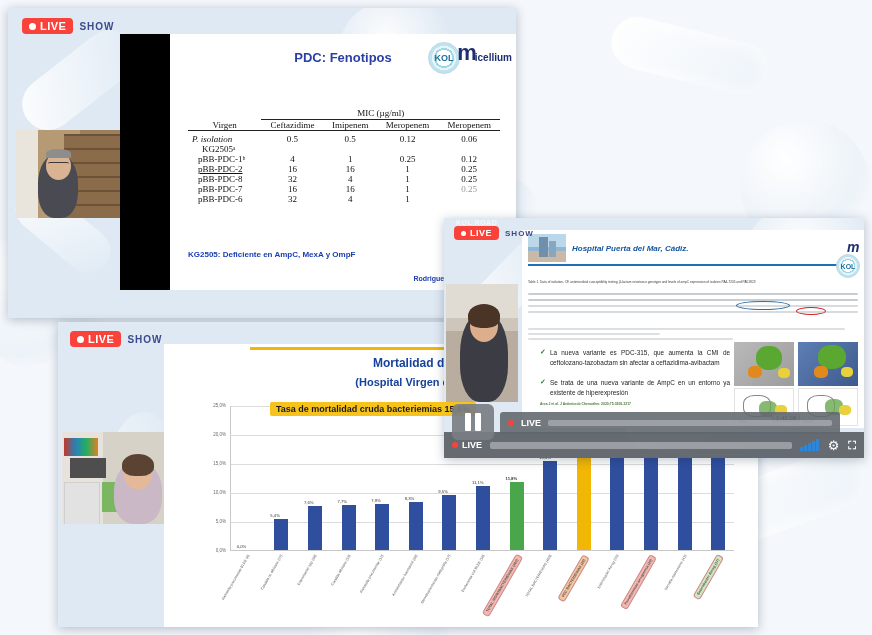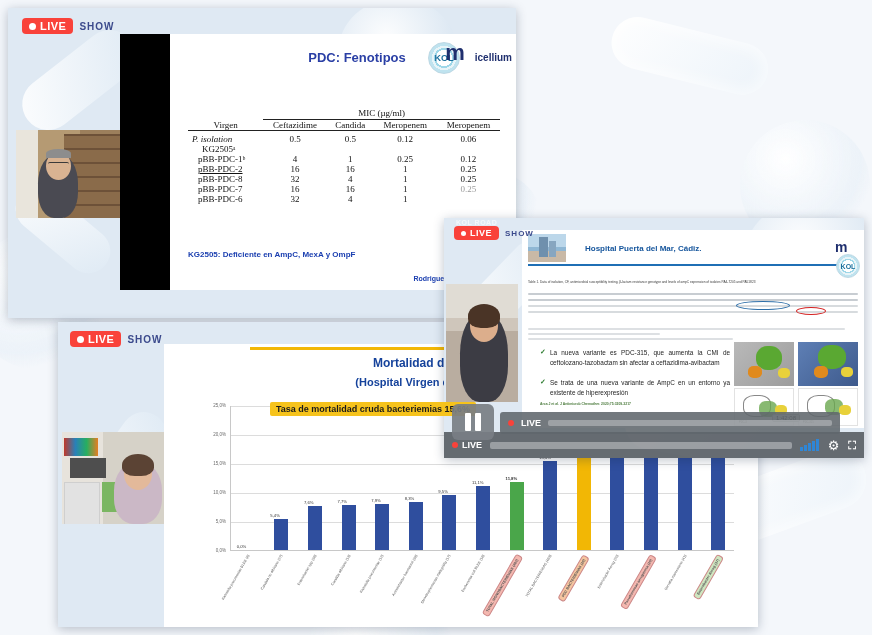--- a/index.html
+++ b/index.html
@@ -51,21 +51,21 @@
   table.mic td,table.mic th{padding:0 4px;text-align:center;font-weight:normal;}
   .rule-bot{border-bottom:1px solid #222;}
   .strain-col{text-align:left !important;}
   .ital{font-style:italic;}
   .note{color:#1b3fb0;font-weight:bold;}
   .cite{color:#1b3fb0;font-weight:bold;text-align:right;}
 
   
   #win2{left:444px;top:218px;width:420px;height:240px;}
   #w2-slide{position:absolute;left:78px;top:12px;width:342px;height:198px;background:#fff;}
-  .w2-head{display:flex;align-items:center;gap:19px;padding:4px 18px 0 6px;}
+  .w2-head{display:flex;align-items:center;gap:6px;padding:4px 6px 0 6px;font-style:italic;}
   .w2-photo{width:38px;height:28px;background:linear-gradient(#bcd7ea 0 45%,#8fb7d4 45% 62%,#c9b9a6 62% 100%);position:relative;overflow:hidden;}
   .w2-photo .tower{position:absolute;left:11px;top:3px;width:9px;height:20px;background:#6f90ad;}
   .w2-photo .tower2{position:absolute;left:21px;top:7px;width:7px;height:16px;background:#87a6c0;}
   .w2-title{color:#15559c;font-weight:bold;}
   .w2-line{height:2px;background:#1f6fb5;margin:2px 6px 0 6px;}
   .tiny{color:#3a3a3a;}
   .blurline{background:#9aa4ad;opacity:.55;border-radius:1px;height:2px;}
   .bullet{color:#1d1d1d;}
   .check{color:#2f7d32;font-weight:bold;}
   .w2-cite{color:#4a7a3b;}
@@ -139,42 +139,42 @@
     <div style="position:absolute;left:48px;top:4px;width:56px;height:84px;background:repeating-linear-gradient(0deg,#8a6b4a 0 12px,#6d5138 12px 14px);"></div>
     <div class="person" style="left:22px;top:24px;width:40px;height:64px;background:#4a4a52;"></div>
     <div style="position:absolute;left:30px;top:22px;width:25px;height:28px;border-radius:50%;background:#d9b392;"></div>
     <div style="position:absolute;left:30px;top:19px;width:25px;height:9px;border-radius:50% 50% 0 0;background:#8d8d8d;"></div>
     <div style="position:absolute;left:32px;top:32px;width:21px;height:5px;border-top:1.5px solid #3a3a3a;border-radius:2px;"></div>
   </div>
 
   <div id="w1-stage">
     <div id="w1-slide">
 
-      <div style="position:absolute;left:14px;top:16px;width:100%;">
+      <div style="position:absolute;left:0;top:16px;width:100%;">
         <div class="slide-title" style="font-size:13px;">PDC: Fenotipos</div>
       </div>
 
       <div class="kol-badge" style="position:absolute;right:56px;top:8px;width:30px;height:30px;">
         <span style="font-size:9px;">KOL</span>
       </div>
       <div class="micellium" style="position:absolute;right:4px;top:10px;">
         <span class="mic-m">m</span>
-        <span style="font-size:10px;margin-left:12px;">icellium</span>
+        <span style="font-size:10px;margin-left:0;">icellium</span>
       </div>
 
       <div style="position:absolute;left:18px;top:74px;width:312px;">
         <table class="mic" style="font-size:9px;width:100%;">
           <tbody>
               <tr>
             <td rowspan="2" style="vertical-align:bottom;">Virgen</td>
             <td colspan="4" class="rule-bot" style="padding-bottom:1px;">MIC (µg/ml)</td>
           </tr>
           <tr class="rule-bot">
             <td>Ceftazidime</td>
-            <td>Candida</td>
+            <td>Imipenem</td>
             <td>Meropenem</td>
             <td>Meropenem</td>
           </tr>
           <tr>
             <td class="strain-col ital" style="padding-top:3px;">P. isolation</td>
             <td style="padding-top:3px;">0.5</td>
             <td style="padding-top:3px;">0.5</td>
             <td style="padding-top:3px;">0.12</td>
             <td style="padding-top:3px;">0.06</td>
           </tr>

